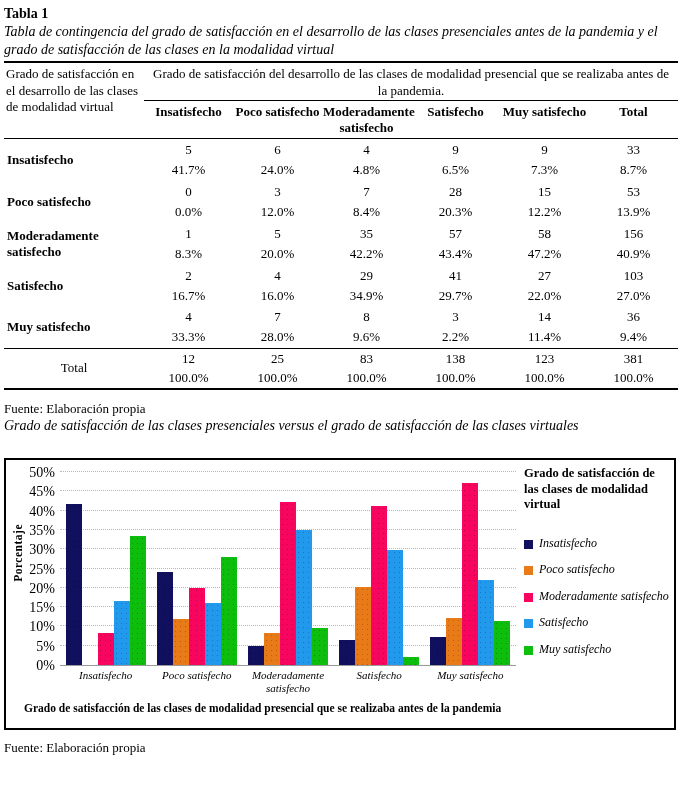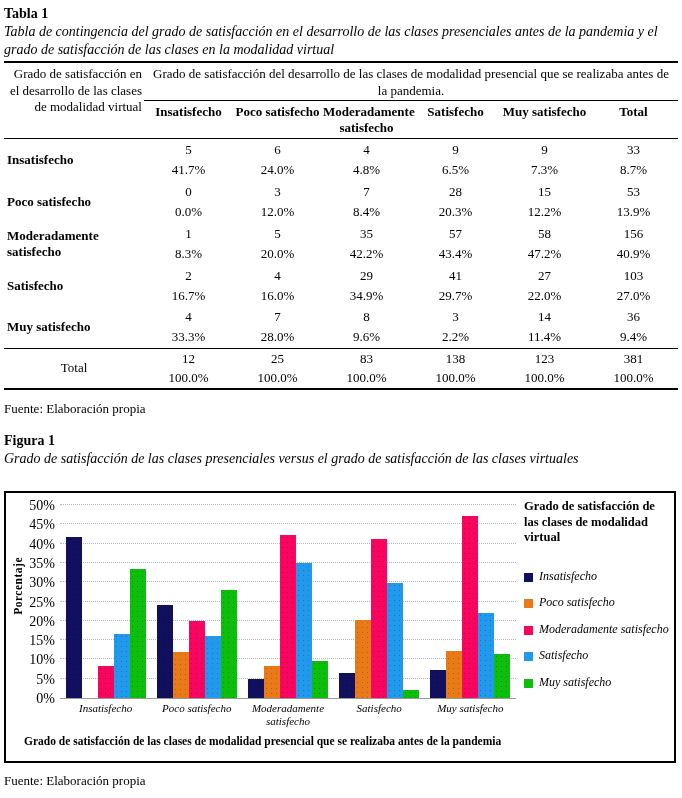--- a/index.html
+++ b/index.html
@@ -6,21 +6,21 @@
   html, body { width: 682px; height: 798px; overflow: hidden; background: #ffffff; }
   body { font-family: "Liberation Serif", serif; color: #000; padding: 5px 4px 0 4px; }
 
   .h-label { font-weight: bold; font-size: 14px; line-height: 18px; }
   .caption { font-style: italic; font-size: 14px; line-height: 17.5px; margin-bottom: 3px; }
   .source-line { font-size: 13px; line-height: 16px; }
 
   
   table.ctable { width: 100%; border-collapse: collapse; border-top: 2px solid #000; border-bottom: 2px solid #000; font-size: 13px; table-layout: fixed; }
   table.ctable th, table.ctable td { font-weight: normal; }
-  th.rowhead { width: 140px; font-weight: bold; text-align: right; vertical-align: top; padding: 3px 2px 0 2px; line-height: 16.5px; border-bottom: 1px solid #000; }
+  th.rowhead { width: 140px; font-weight: bold; text-align: left; vertical-align: top; padding: 3px 2px 0 2px; line-height: 16.5px; border-bottom: 1px solid #000; }
   th.grouphead { font-weight: bold; padding: 2px 8px 1px 8px; line-height: 17px; border-bottom: 1px solid #000; }
   tr.subhdr th { font-weight: bold; text-align: center; vertical-align: top; padding: 3px 1px 2px 1px; line-height: 16px; border-bottom: 1px solid #000; }
   tbody.data th[scope="row"] { text-align: left; font-weight: bold; vertical-align: middle; padding-left: 3px; line-height: 16px; }
   tbody.data td { text-align: center; vertical-align: middle; height: 42px; }
   tbody.data td .count, tbody.data td .pct { line-height: 20px; }
   tbody.totalrow th, tbody.totalrow td { border-top: 1px solid #000; }
   tbody.totalrow td { text-align: center; height: 40px; }
   tbody.totalrow td .count, tbody.totalrow td .pct { line-height: 19px; }
   .mt-src { margin-top: 11px; }
 
@@ -233,21 +233,20 @@
           <td>
             <div class="count">381</div>
             <div class="pct">100.0%</div>
           </td>
         </tr>
       </tbody>
   </table>
 
   <div class="source-line mt-src">Fuente: Elaboración propia</div>
 
-  <div class="h-label fig-label">Figura 1</div>
   <div class="caption">Grado de satisfacción de las clases presenciales versus el grado de satisfacción de las clases virtuales</div>
 
   <div class="chart-box">
     <div class="plot-wrap">
       <div class="y-title">Porcentaje</div>
       <div class="plot-col">
         <div class="plot-inner">
           <div class="plot-area" id="plot-area">
               <div class="ytick" style="bottom: 0%;">0%</div>
               <div class="gridline" style="bottom: 10%;"></div>

